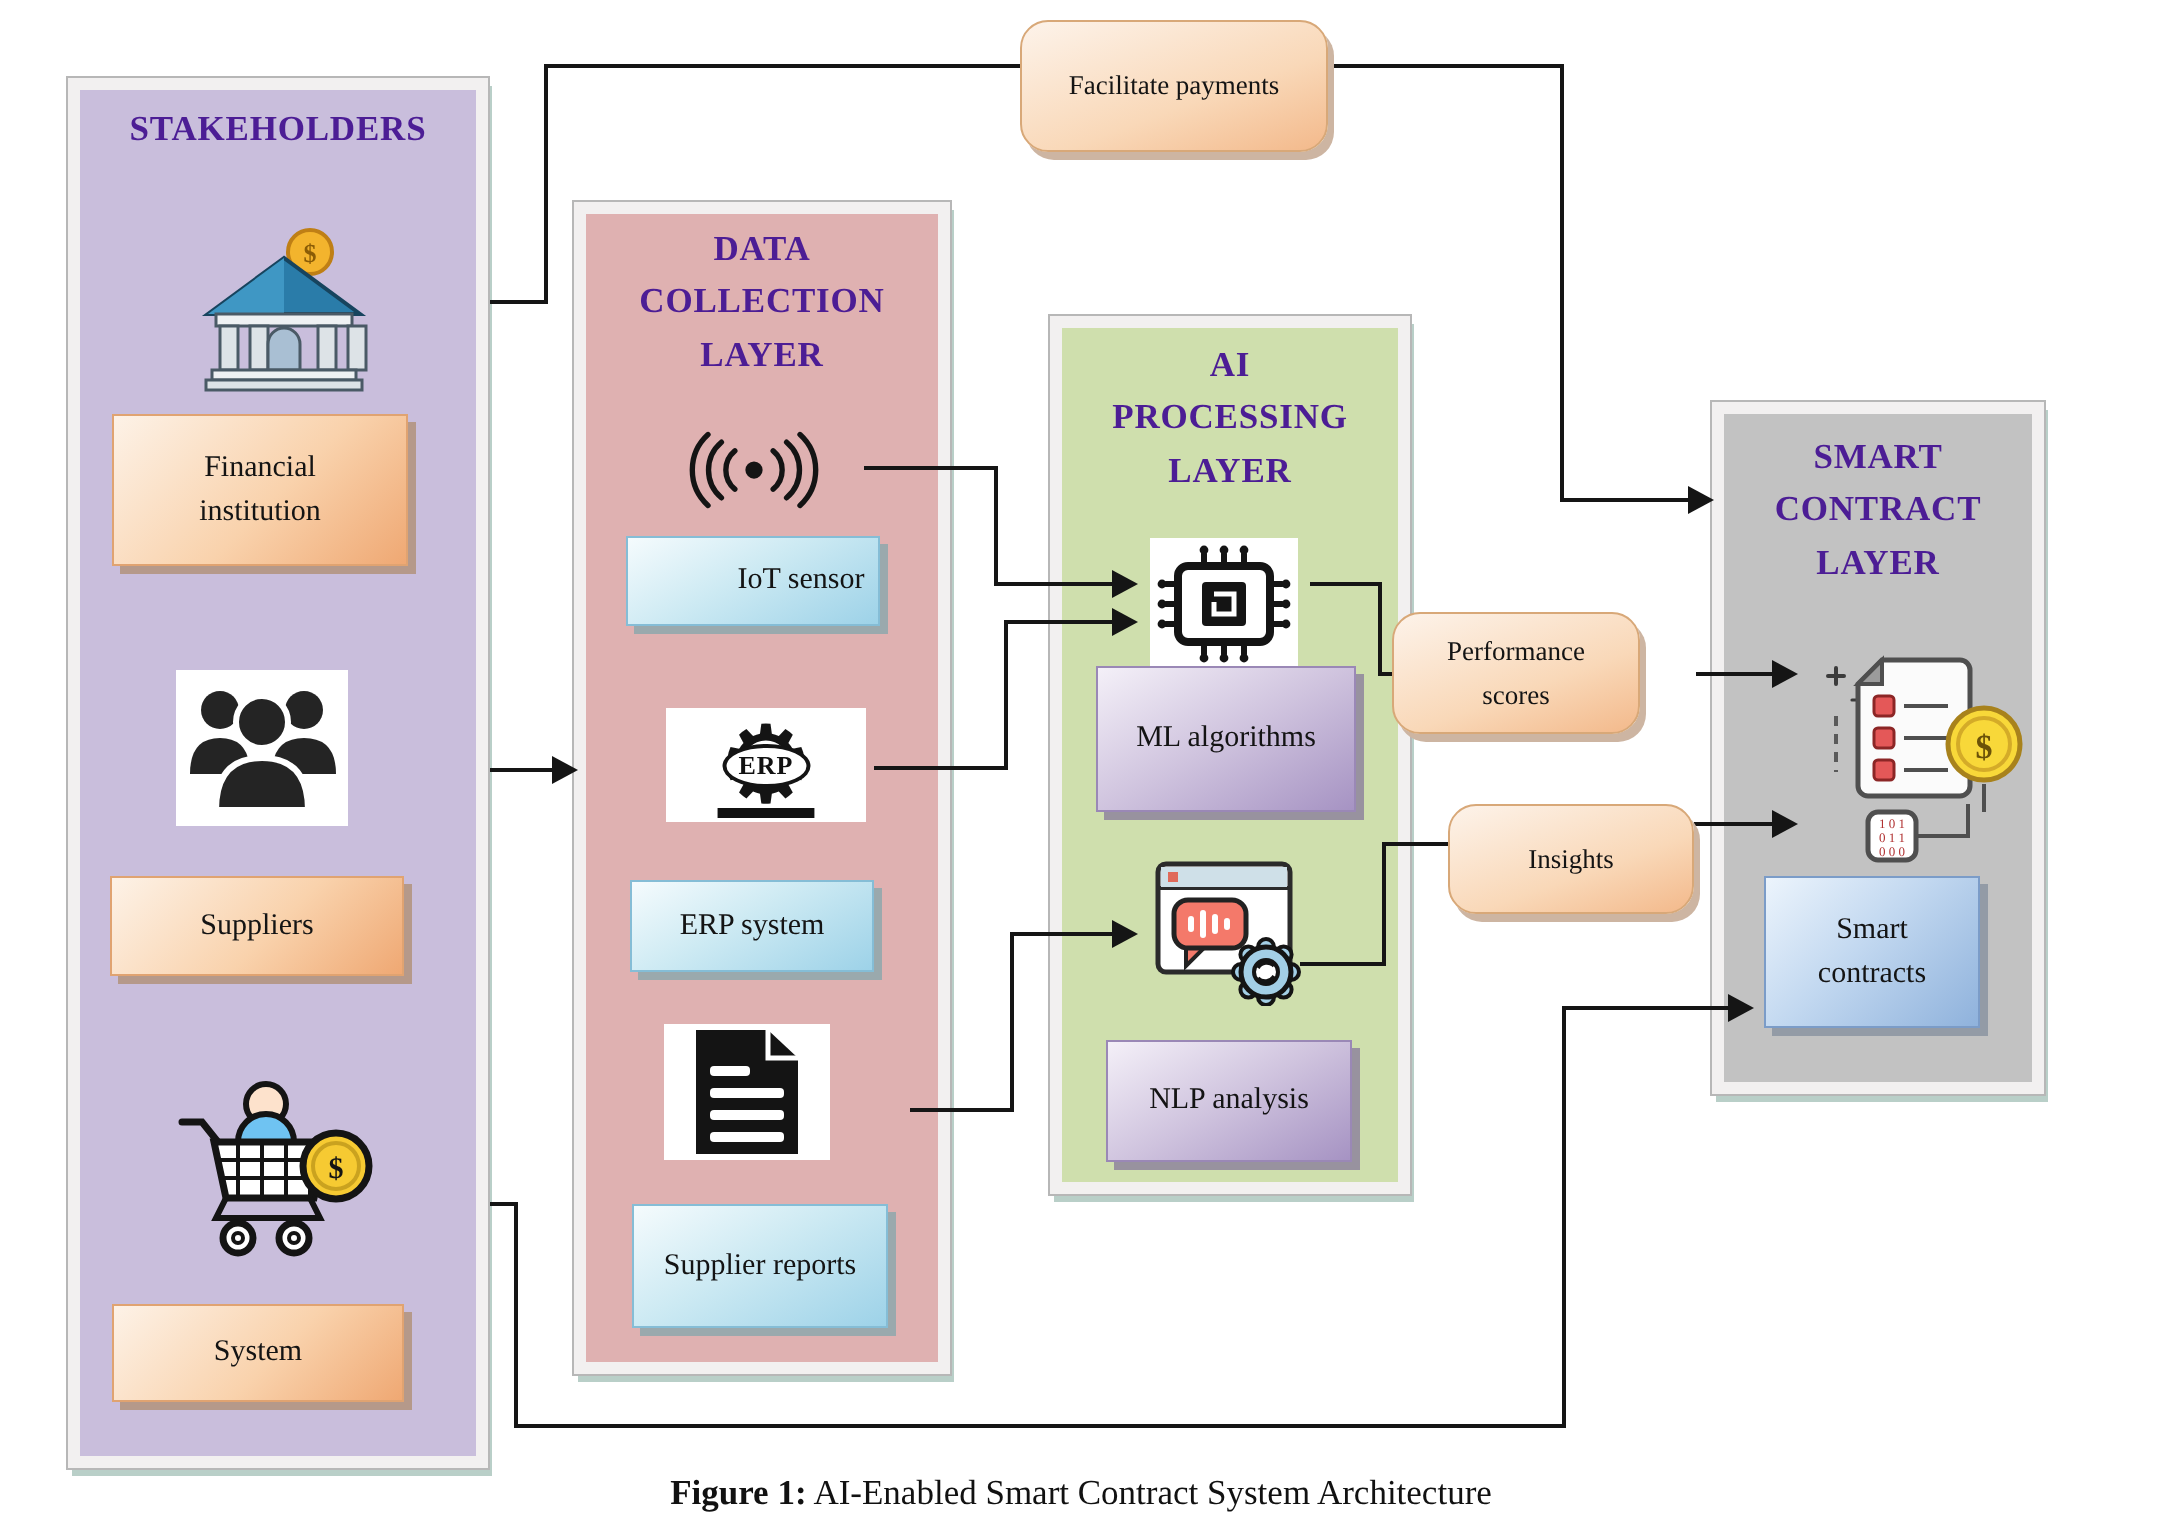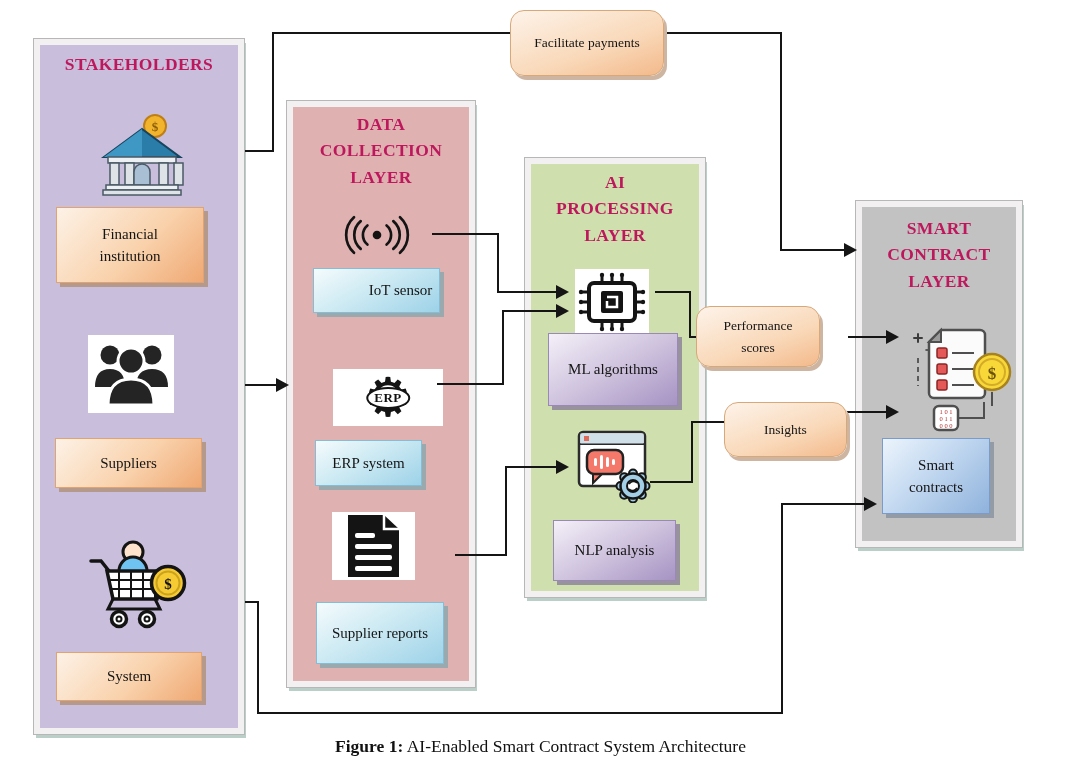--- a/index.html
+++ b/index.html
@@ -4,21 +4,21 @@
 <style>
   html,body{margin:0;padding:0;background:#fff;}
   #canvas{position:relative;width:1081px;height:768px;background:#ffffff;overflow:hidden;
           font-family:"Liberation Serif","DejaVu Serif",serif;color:#111;}
 
   
   .panel{position:absolute;box-sizing:border-box;border:1px solid #b7b7b7;padding:6px;
          background:#f2ف0f0;background:#f2f0f0;box-shadow:2px 4px 0 -1px #b9cfc8;}
   .panel-fill{position:absolute;left:6px;top:6px;right:6px;bottom:6px;}
   .panel-title{position:absolute;left:0;width:100%;text-align:center;font-weight:bold;
-               font-size:17.5px;line-height:1.5;color:#be185d;letter-spacing:.4px;}
+               font-size:17.5px;line-height:1.5;color:#4c1d95;letter-spacing:.4px;}
 
   
   .box3d{position:absolute;box-sizing:border-box;display:flex;align-items:center;justify-content:center;
          text-align:center;font-size:15px;line-height:1.5;color:#141414;border:1px solid;}
   .peach{background:linear-gradient(135deg,#fdf2e7 0%,#f9d2ac 55%,#efa873 100%);
          border-color:#e0a371;box-shadow:4px 4px 0 #b5998a;}
   .blue{background:linear-gradient(150deg,#f5fbfd 0%,#cdeaf3 45%,#9dd2e8 100%);
         border-color:#85bdd6;box-shadow:4px 4px 0 #9aa9ad;}
   .purple{background:linear-gradient(150deg,#f4f0f8 0%,#cfc3de 50%,#a693c3 100%);
           border-color:#9a88b6;box-shadow:4px 4px 0 #98929f;}
@@ -172,28 +172,28 @@
         <circle cx="48" cy="20" r="4.5" fill="#141414"></circle>
         <path d="M38,10 A13,13 0 0 0 38,30 M31,5.5 A19,19 0 0 0 31,34.5 M24,1.5 A25,25 0 0 0 24,38.5
                  M58,10 A13,13 0 0 1 58,30 M65,5.5 A19,19 0 0 1 65,34.5 M72,1.5 A25,25 0 0 1 72,38.5" fill="none" stroke="#141414" stroke-width="2.8" stroke-linecap="round"></path>
       </svg>
     </div>
 
     <div class="box3d blue" style="left:26px;top:167px;width:127px;height:45px;padding-left:48px;">
       <span>IoT sensor</span>
     </div>
 
-    <div class="iconbox whitebg" style="left:46px;top:268px;width:110px;height:57px;">
+    <div class="iconbox whitebg" style="left:46px;top:253px;width:100px;height:57px;text-decoration:underline;">
       <div class="gear-wrap">
         <span class="gear-glyph">⚙</span>
         <span class="erp-oval">ERP</span>
       </div>
     </div>
 
-    <div class="box3d blue" style="left:28px;top:339px;width:107px;height:46px;">
+    <div class="box3d blue" style="left:28px;top:339px;width:122px;height:46px;">
       <span>ERP system</span>
     </div>
 
     <div class="iconbox whitebg" style="left:45px;top:411px;width:83px;height:68px;">
       <svg width="83" height="68" viewBox="0 0 83 68">
         <path d="M16,3 h36 l15,14 v48 h-51 z" fill="#141414"></path>
         <path d="M52,3 L52,17 L67,17" fill="none" stroke="#fff" stroke-width="2.5"></path>
         <rect x="23" y="21" width="20" height="5" rx="2" fill="#fff"></rect>
         <rect x="23" y="32" width="37" height="5" rx="2" fill="#fff"></rect>
         <rect x="23" y="43" width="37" height="5" rx="2" fill="#fff"></rect>

